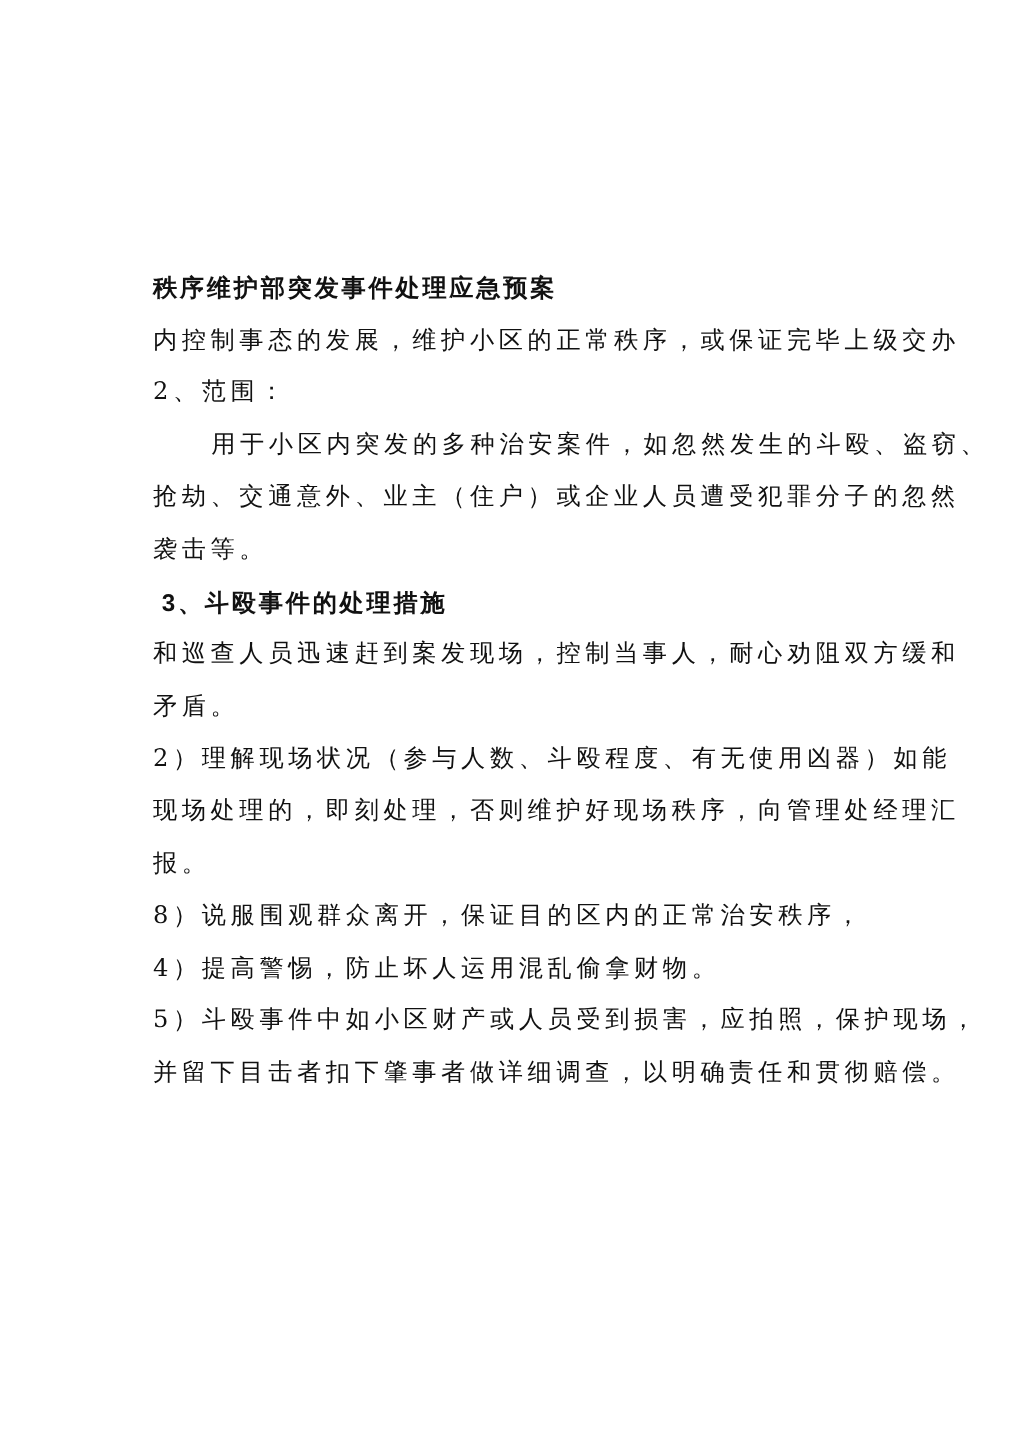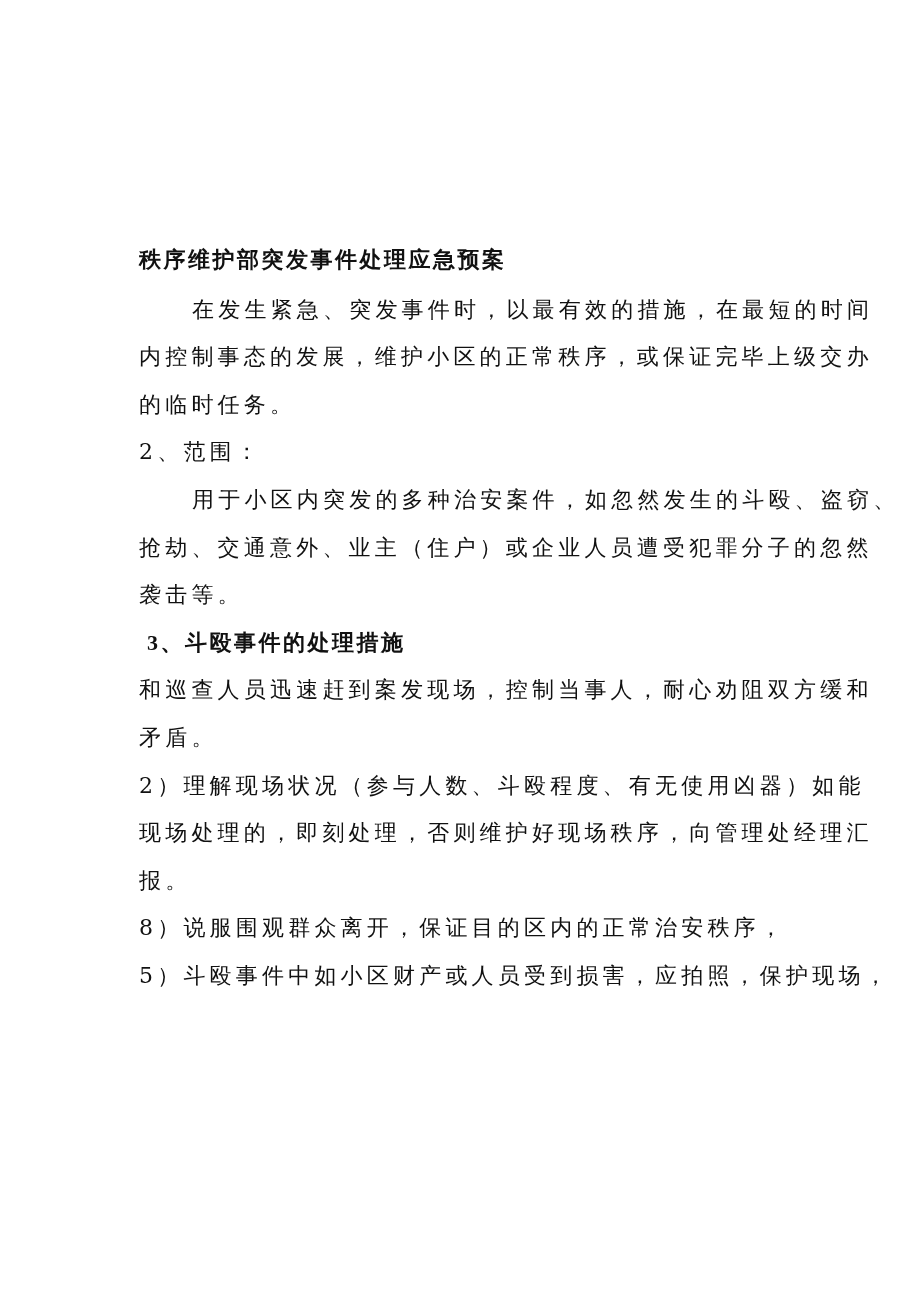--- a/index.html
+++ b/index.html
@@ -22,50 +22,50 @@
     width: 645px;
   }
   .line {
     height: 47.6px;
     line-height: 47.6px;
     font-size: 22px;
     letter-spacing: 4.2px;
     white-space: nowrap;
   }
   .title {
-    font-family: Liberation Mono, monospace;
+    font-family: Liberation Sans, sans-serif;
     font-weight: bold;
     letter-spacing: 2.5px;
   }
   .heading-bold {
-    font-family: Liberation Serif, serif;
+    font-family: Liberation Sans, sans-serif;
     font-weight: bold;
     padding-left: 8px;
     letter-spacing: 2.5px;
   }
   .indent {
     padding-left: 53px;
   }
 </style>
 </head>
 <body>
 
 <div class="page">
   <div class="line title">秩序维护部突发事件处理应急预案</div>
 
-  <div class="line indent">在发生紧急、突发事件时，以最有效的措施，在最短的时间</div>
   <div class="line">内控制事态的发展，维护小区的正常秩序，或保证完毕上级交办</div>
-  <div class="line">的临时任务。</div>
 
   <div class="line">2、范围：</div>
   <div class="line indent">用于小区内突发的多种治安案件，如忽然发生的斗殴、盗窃、</div>
   <div class="line">抢劫、交通意外、业主（住户）或企业人员遭受犯罪分子的忽然</div>
   <div class="line">袭击等。</div>
 
   <div class="line heading-bold">3、斗殴事件的处理措施</div>
   <div class="line">和巡查人员迅速赶到案发现场，控制当事人，耐心劝阻双方缓和</div>
   <div class="line">矛盾。</div>
   <div class="line">2）理解现场状况（参与人数、斗殴程度、有无使用凶器）如能</div>
   <div class="line">现场处理的，即刻处理，否则维护好现场秩序，向管理处经理汇</div>
   <div class="line">报。</div>
   <div class="line">8）说服围观群众离开，保证目的区内的正常治安秩序，</div>
+  <div class="line">4）提高警惕，防止坏人运用混乱偷拿财物。</div>
   <div class="line">5）斗殴事件中如小区财产或人员受到损害，应拍照，保护现场，</div>
+  <div class="line">并留下目击者扣下肇事者做详细调查，以明确责任和贯彻赔偿。</div>
 </div>
 
 </body></html>

